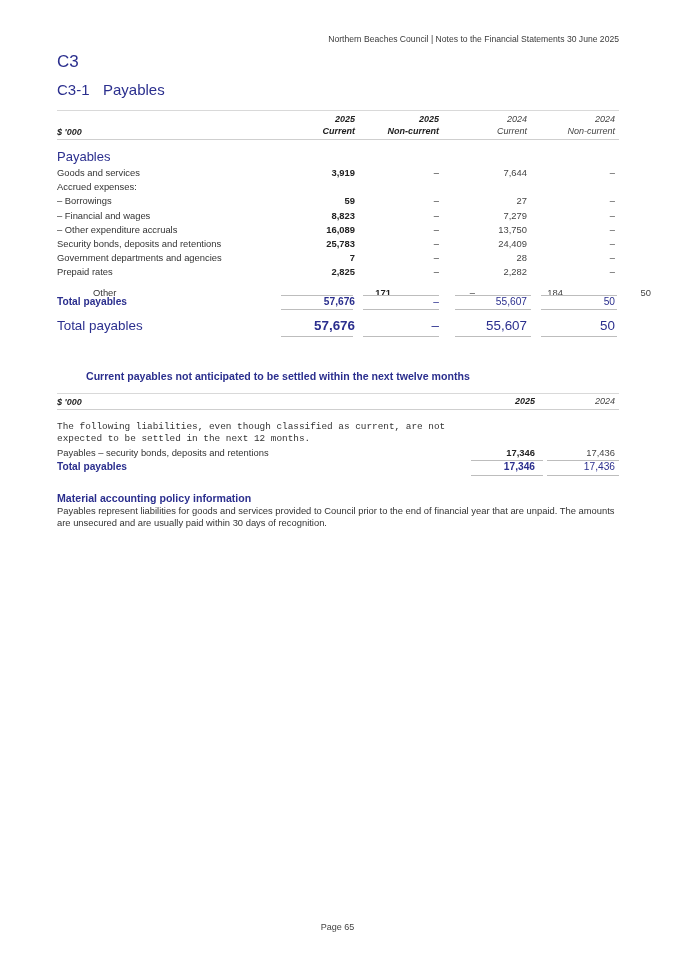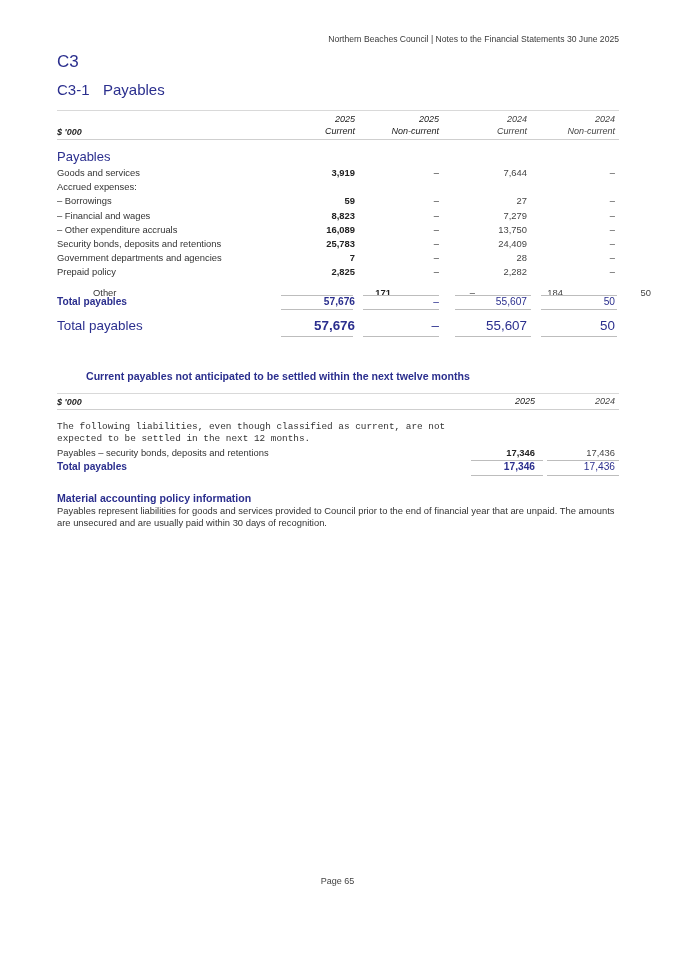--- a/index.html
+++ b/index.html
@@ -28,21 +28,21 @@
     .rule-top { height: 0; border-top: 1px solid #d9d9d9; }
     .hdr-row { position: relative; height: 28px; border-bottom: 1px solid #cfcfcf; }
     .hdr-row .unit {
       position: absolute; left: 0; bottom: 2px; font-size: 9px;
       font-weight: bold; font-style: italic; color: #222;
     }
     .hdr-col {
       position: absolute; bottom: 2px; text-align: right; font-size: 9px;
       font-style: italic; line-height: 12px;
     }
-    .hdr-col.bold { font-weight: normal; color: #222; margin-top: 44px; }
+    .hdr-col.bold { font-weight: bold; color: #222; margin-top: 44px; }
     .hdr-col.light { color: #444; }
 
     .section-title {
       position: absolute; left: 0; font-size: 13px; color: #2b2f8e;
     }
     .row { position: absolute; left: 0; width: 562px; height: 14px; font-size: 9.4px; }
     .row .label { position: absolute; left: 0; top: 0; color: #333; }
     .cell { position: absolute; top: 0; text-align: right; }
     .cell.b { font-weight: bold; color: #222; }
     .cell.n { color: #444; }
@@ -65,21 +65,21 @@
       position: absolute; left: 57px; font-size: 10.6px; font-weight: bold; color: #2b2f8e; margin-left: 29px;
     }
     .tbl-second { top: 393px; }
     .c5 { right: 84px; width: 70px; }    
     .c6 { right: 4px; width: 70px; }     
     .para { position: absolute; left: 0; font-size: 9.4px; color: #333; line-height: 12px; font-family: Liberation Mono, monospace; }
 
     .policy-h { position: absolute; left: 57px; top: 492px; font-size: 10.6px; font-weight: bold; color: #2b2f8e; }
     .policy-p { position: absolute; left: 57px; top: 505px; width: 570px; font-size: 9.4px; color: #333; line-height: 11.5px; }
 
-    .page-footer { position: absolute; top: 876px; left: 0; width: 675px; text-align: center; font-size: 9px; color: #444; }
+    .page-footer { position: absolute; top: 922px; left: 0; width: 675px; text-align: center; font-size: 9px; color: #444; }
   </style>
 </head>
 <body>
 
 <div class="running-header">Northern Beaches Council | Notes to the Financial Statements 30 June 2025</div>
 
 <div class="h1">
   <span class="num">C3</span>
 </div>
 
@@ -156,21 +156,21 @@
         <span class="cell n c4">–</span>
       </div>
       <div class="row" style="top: 142.2px; text-decoration: underline;">
         <span class="label">Government departments and agencies</span>
         <span class="cell b c1">7</span>
         <span class="cell c2">–</span>
         <span class="cell n c3">28</span>
         <span class="cell n c4">–</span>
       </div>
       <div class="row" style="top: 156.4px;">
-        <span class="label">Prepaid policy</span>
+        <span class="label">Prepaid rates</span>
         <span class="cell b c1">2,825</span>
         <span class="cell c2">–</span>
         <span class="cell n c3">2,282</span>
         <span class="cell n c4">–</span>
       </div>
       <div class="row" style="top: 177px; margin-left: 36px;">
         <span class="label">Other</span>
         <span class="cell b c1">171</span>
         <span class="cell c2">–</span>
         <span class="cell n c3">184</span>

